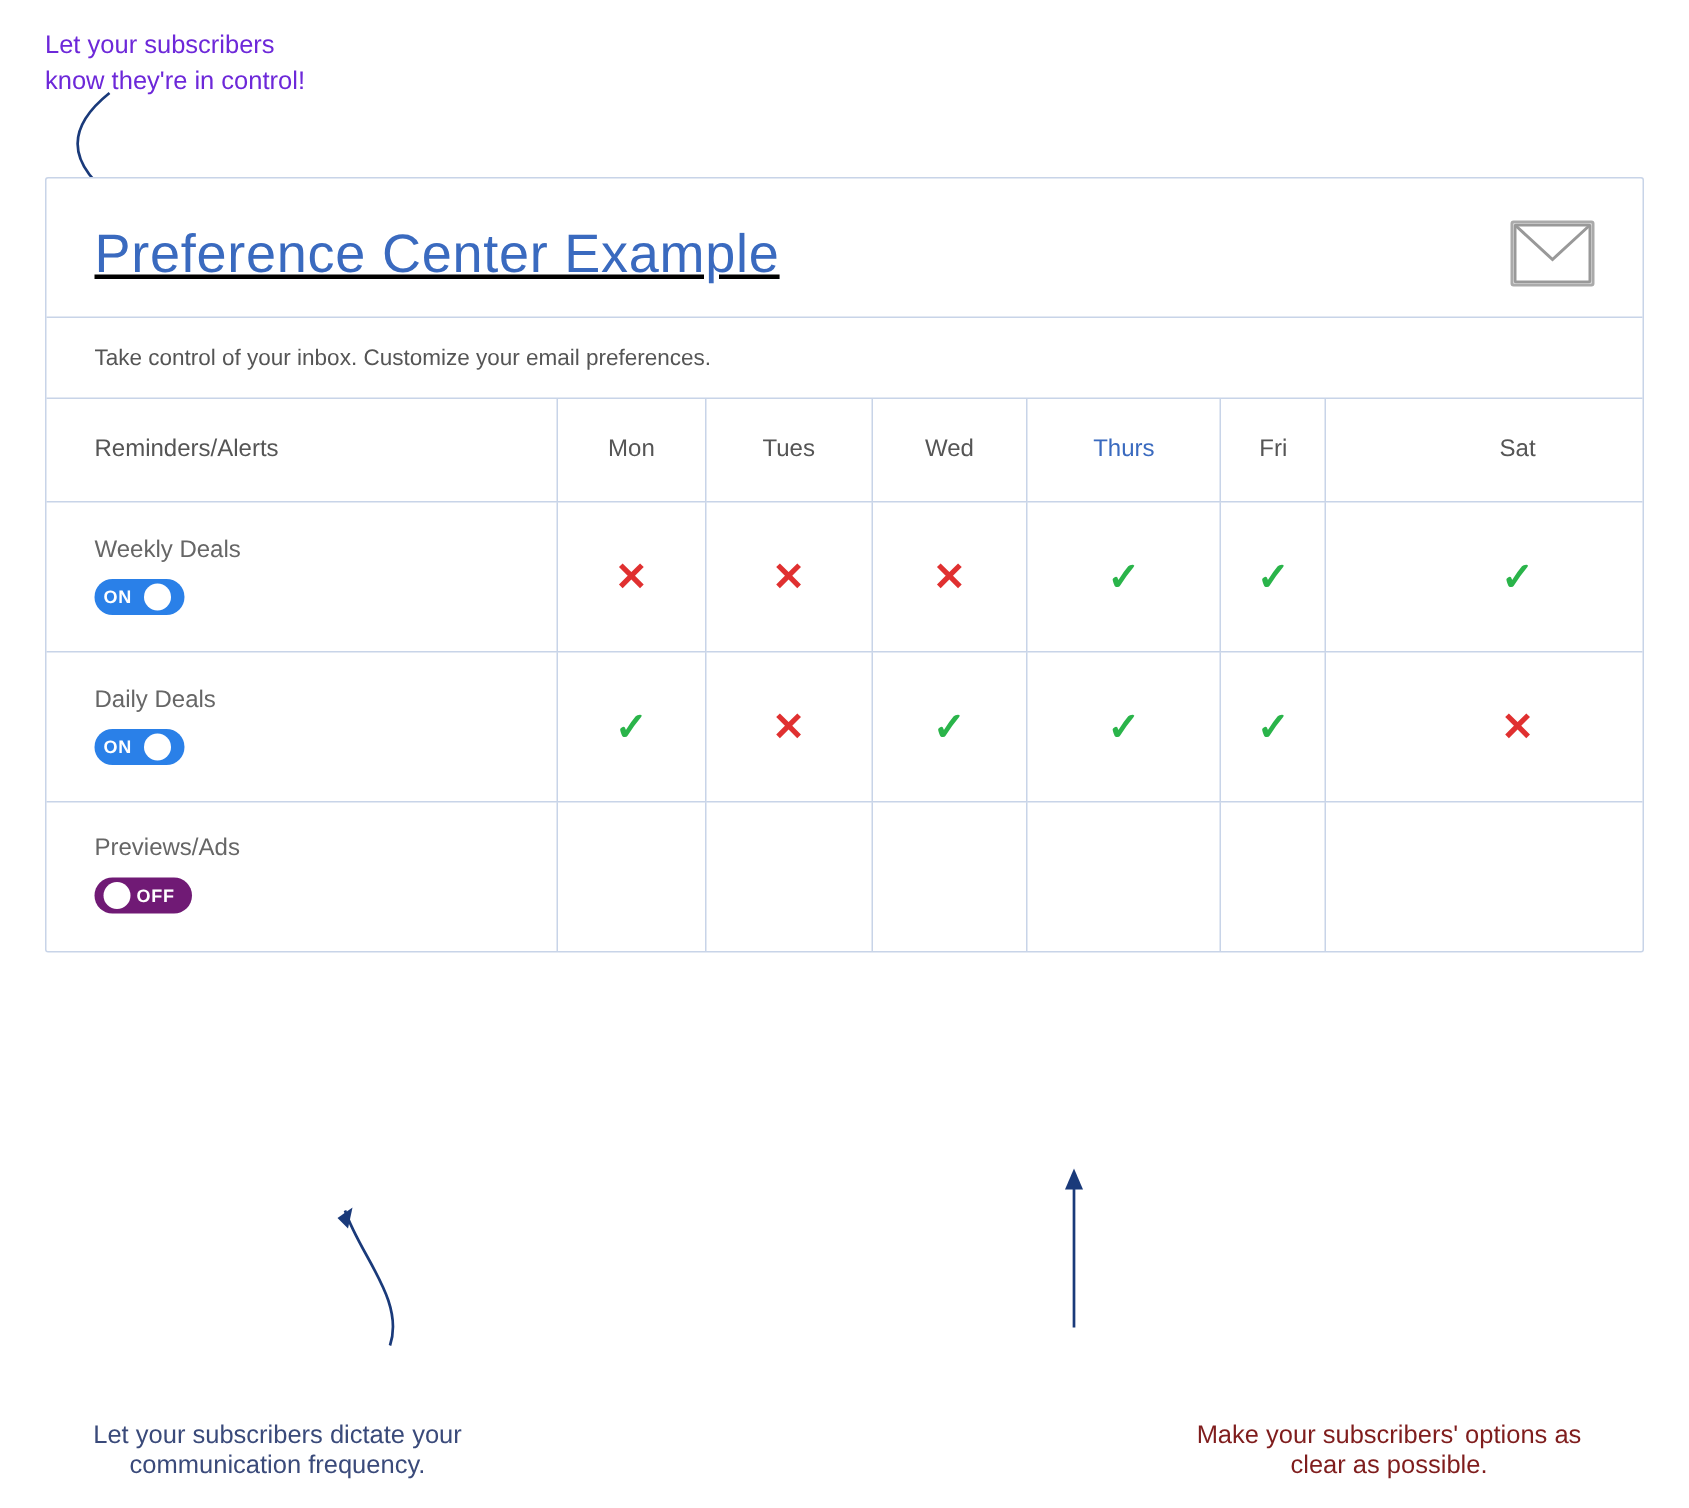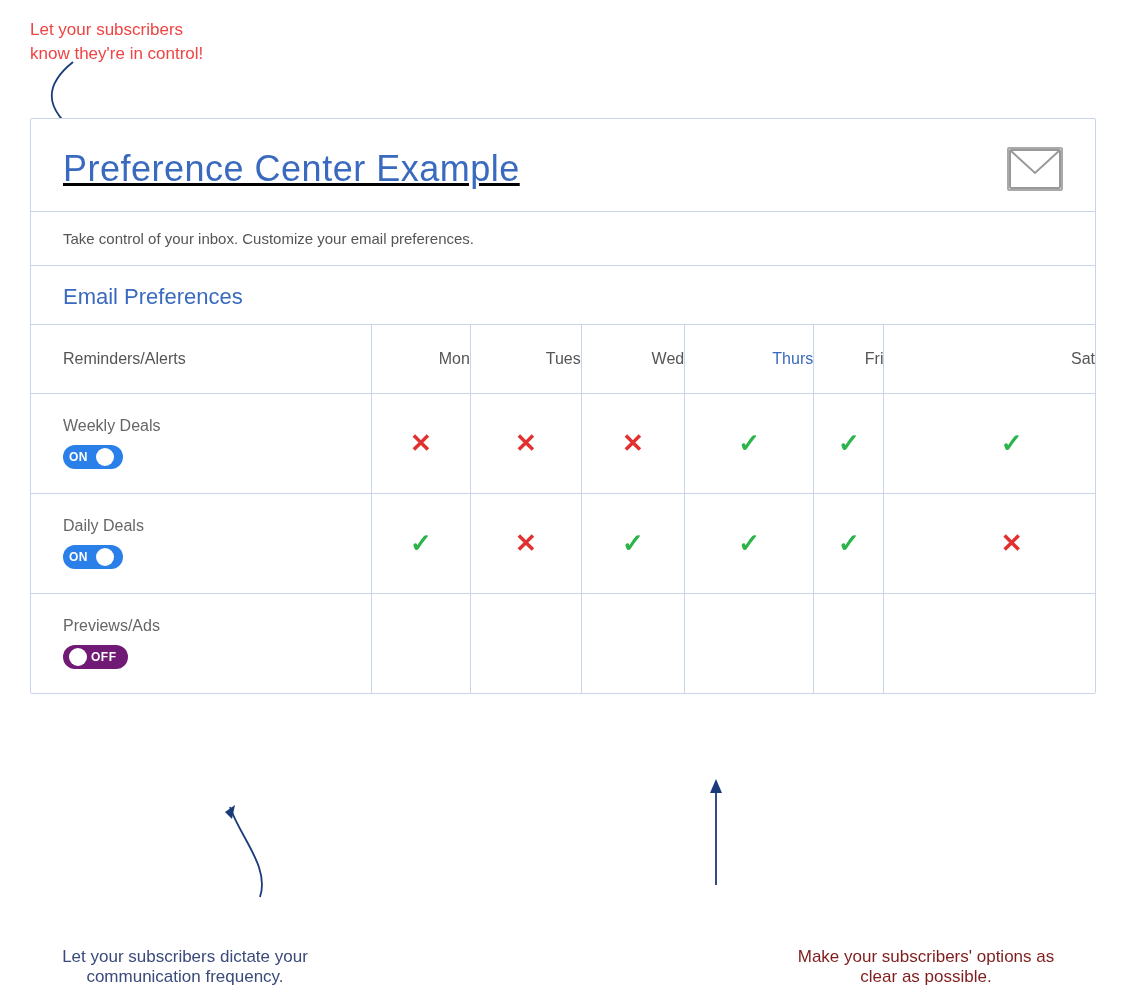--- a/index.html
+++ b/index.html
@@ -17,21 +17,21 @@
       width: 1126px;
       height: 1005px;
     }
 
     
     .annotation-top-left {
       position: absolute;
       top: 18px;
       left: 30px;
       font-size: 17px;
-      color: #ef4444;
+      color: #6d28d9;
       line-height: 1.4;
     }
 
     
     .card {
       position: absolute;
       top: 118px;
       left: 30px;
       right: 30px;
       border: 1.5px solid #c8d4e8;
@@ -112,21 +112,20 @@
       padding: 20px 32px;
     }
 
     .prefs-table th {
       font-weight: 400;
       font-size: 16px;
       color: #555;
       padding-top: 18px;
       padding-bottom: 18px;
       height: 68px;
-      text-align: right;
     }
 
     .col-thurs {
       color: #3a6abf !important;
     }
 
     .prefs-table td {
       height: 100px;
       vertical-align: middle;
     }
@@ -272,23 +271,20 @@
       <div class="email-icon">
         <svg viewBox="0 0 52 40" fill="none" xmlns="http://www.w3.org/2000/svg">
           <rect x="1" y="1" width="50" height="38" rx="1" stroke="#999" stroke-width="2" fill="none"></rect>
           <polyline points="1,1 26,24 51,1" stroke="#999" stroke-width="2" fill="none"></polyline>
         </svg>
       </div>
     </div>
 
     <div class="card-subtitle">Take control of your inbox. Customize your email preferences.</div>
 
-    <div class="section-header">
-      <span class="section-header-text">Email Preferences</span>
-    </div>
 
     <div class="card-table-wrap">
       <table class="prefs-table">
         <thead>
           <tr>
             <th>
               <span>Reminders/Alerts</span>
             </th>
             <th><span>Mon</span></th>
             <th><span>Tues</span></th>

